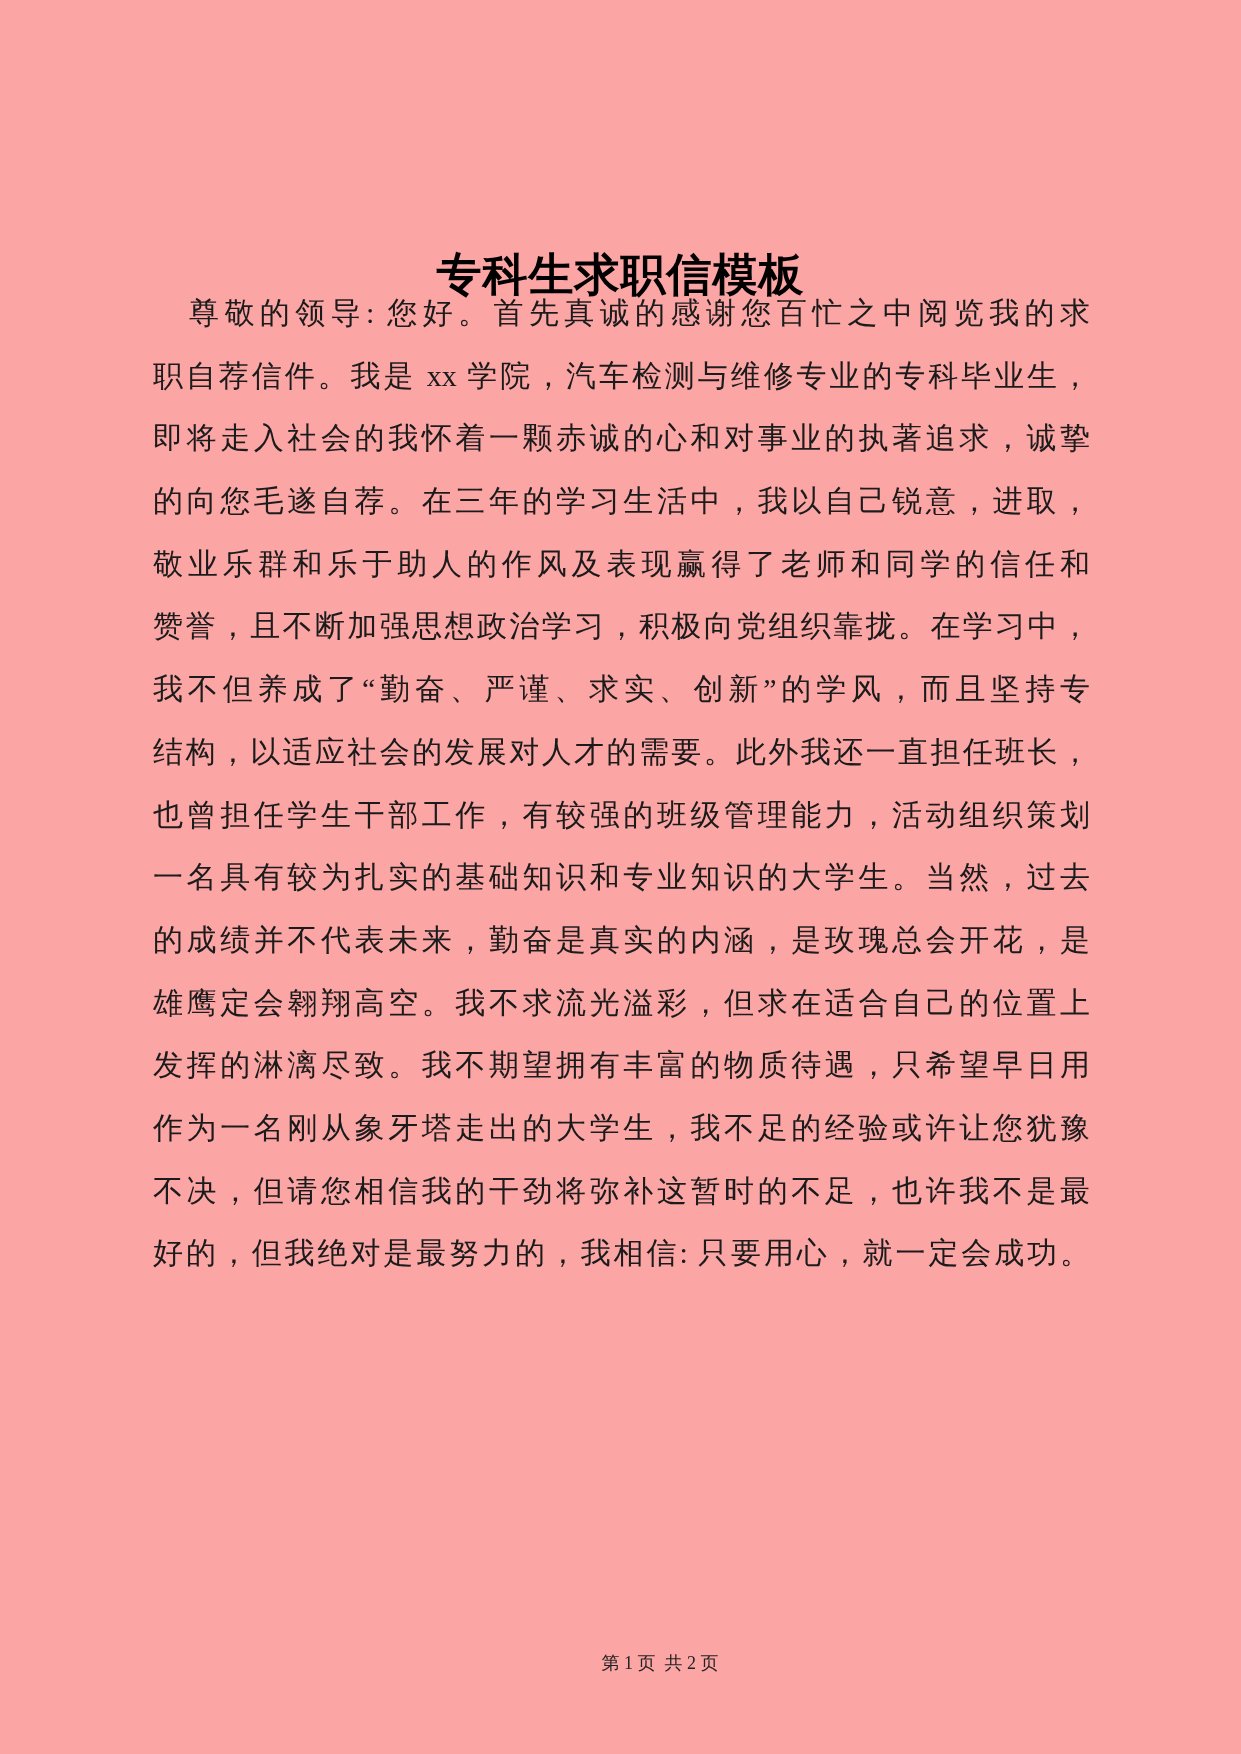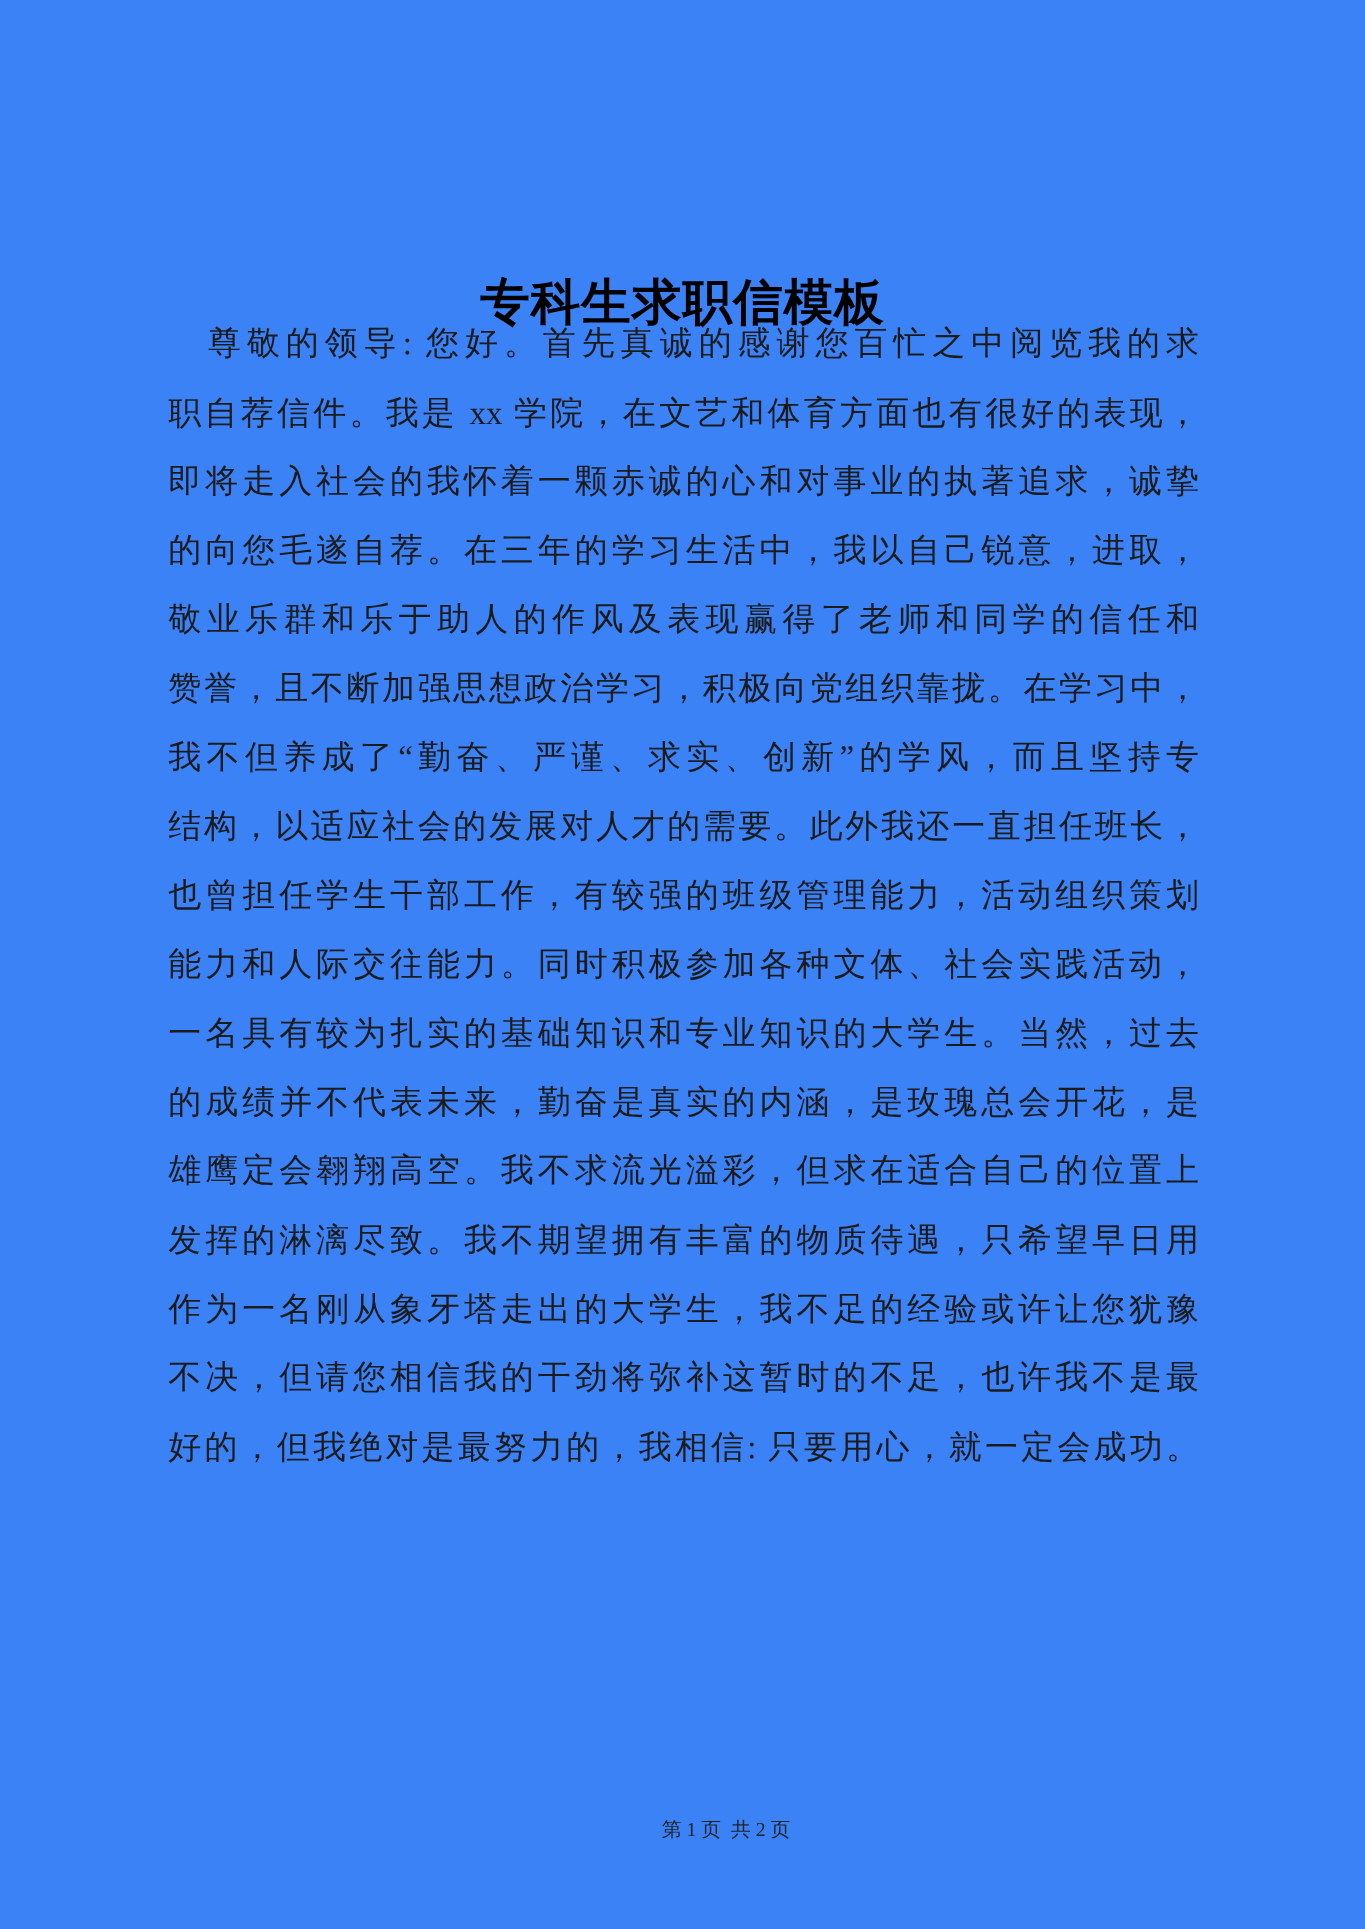--- a/index.html
+++ b/index.html
@@ -10,21 +10,21 @@
   body {
     width: 1241px;
     height: 1754px;
     position: relative;
     overflow: hidden;
     font-family: "Liberation Serif", "DejaVu Serif", serif;
   }
   .page {
     position: absolute;
     inset: 0;
-    background: #3b82f6;
+    background: #fca5a5;
     padding-left: 44px;
   }
   .doc-title {
     position: absolute;
     top: 218px;
     left: 152px;
     width: 937px;
     text-align: center;
     font-size: 45px;
     line-height: 54px;
@@ -66,29 +66,28 @@
 </style>
 </head>
 <body>
 
 <div class="page">
 
   <h1 class="doc-title">专科生求职信模板</h1>
 
   <div class="doc-body">
       <div class="body-line">尊敬的领导: 您好。首先真诚的感谢您百忙之中阅览我的求</div>
-      <div class="body-line">职自荐信件。我是 xx 学院，在文艺和体育方面也有很好的表现，</div>
+      <div class="body-line">职自荐信件。我是 xx 学院，汽车检测与维修专业的专科毕业生，</div>
       <div class="body-line">即将走入社会的我怀着一颗赤诚的心和对事业的执著追求，诚挚</div>
       <div class="body-line">的向您毛遂自荐。在三年的学习生活中，我以自己锐意，进取，</div>
       <div class="body-line">敬业乐群和乐于助人的作风及表现赢得了老师和同学的信任和</div>
       <div class="body-line">赞誉，且不断加强思想政治学习，积极向党组织靠拢。在学习中，</div>
       <div class="body-line">我不但养成了“勤奋、严谨、求实、创新”的学风，而且坚持专</div>
       <div class="body-line">结构，以适应社会的发展对人才的需要。此外我还一直担任班长，</div>
       <div class="body-line">也曾担任学生干部工作，有较强的班级管理能力，活动组织策划</div>
-      <div class="body-line">能力和人际交往能力。同时积极参加各种文体、社会实践活动，</div>
       <div class="body-line">一名具有较为扎实的基础知识和专业知识的大学生。当然，过去</div>
       <div class="body-line">的成绩并不代表未来，勤奋是真实的内涵，是玫瑰总会开花，是</div>
       <div class="body-line">雄鹰定会翱翔高空。我不求流光溢彩，但求在适合自己的位置上</div>
       <div class="body-line">发挥的淋漓尽致。我不期望拥有丰富的物质待遇，只希望早日用</div>
       <div class="body-line">作为一名刚从象牙塔走出的大学生，我不足的经验或许让您犹豫</div>
       <div class="body-line">不决，但请您相信我的干劲将弥补这暂时的不足，也许我不是最</div>
       <div class="body-line">好的，但我绝对是最努力的，我相信: 只要用心，就一定会成功。</div>
     </div>
 
   <div class="page-footer">

